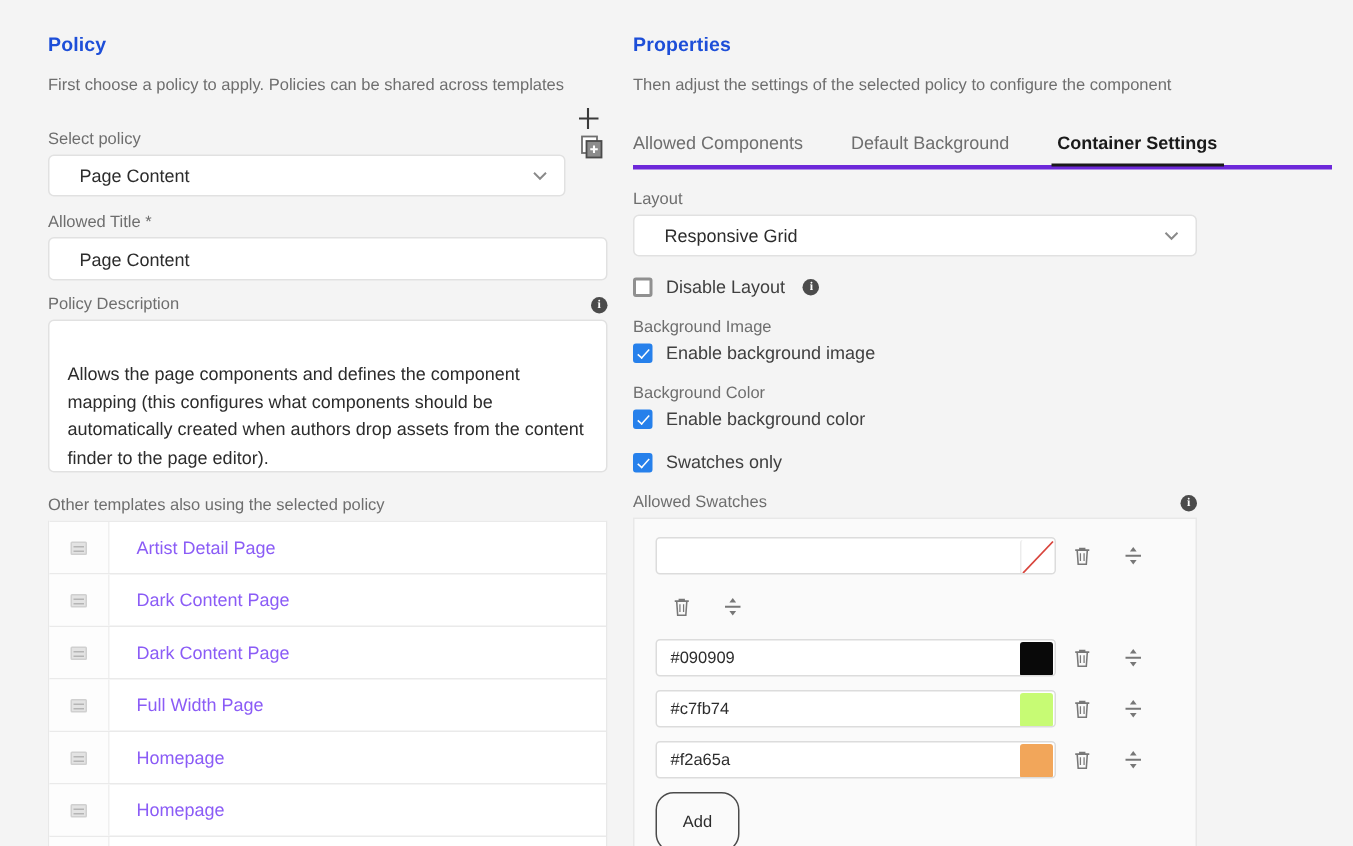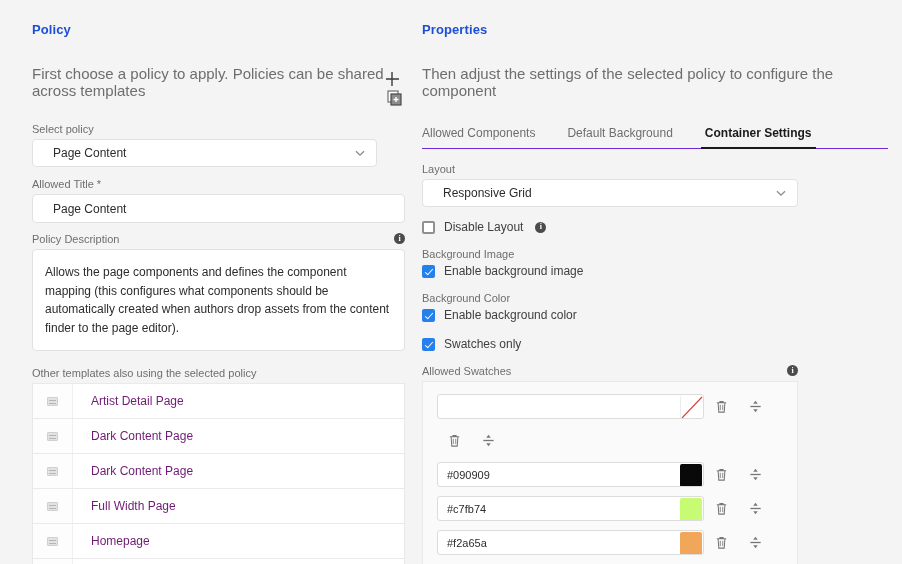--- a/index.html
+++ b/index.html
@@ -22,22 +22,22 @@
     width: 488px; height: 564px;
     padding: 22px 0 0 8px;
     position: relative;
   }
 
   .section-title {
     font-size: 13px; font-weight: bold; color: #1d4ed8;
     letter-spacing: .1px;
   }
   .section-sub {
-    margin-top: 28px;
-    font-size: 15px; color: #6e6e6e;
+    margin-top: 14px;
+    font-size: 11px; color: #6e6e6e;
   }
 
   .field-label {
     font-size: 11px; color: #6e6e6e;
     margin-bottom: 4px;
   }
 
   .input-box {
     background: #fff;
     border: 1px solid #e1e1e1;
@@ -53,27 +53,27 @@
     transform: translateY(-50%);
     width: 12px; height: 12px;
   }
   .chev svg { display:block; }
 
   .textarea-box {
     background: #fff;
     border: 1px solid #e1e1e1;
     border-radius: 4px;
     height: 102px;
-    padding: 13px 12px;
+    padding: 26px 12px;
     font-size: 12px; line-height: 1.55;
     color: #2c2c2c;
   }
 
   .label-row {
-    display:flex; justify-content: space-between;
+    display:flex; align-items:center; justify-content: space-between;
     margin-bottom: 4px;
   }
 
   .info-icon {
     width: 11px; height: 11px; border-radius: 50%;
     background: #4b4b4b; color: #fff;
     font-size: 8px; font-weight: bold;
     display: inline-flex; align-items: center; justify-content: center;
     font-family: "Liberation Serif", serif;
     line-height: 1;
@@ -104,28 +104,28 @@
     border-radius: 1px;
     position: relative;
   }
   .row-icon::after {
     content:""; position:absolute; left:1px; right:1px; top:2px;
     height:1px; background:#b5b5b5;
     box-shadow: 0 3px 0 #b5b5b5;
   }
   .list-row .row-label {
     padding-left: 18px;
-    font-size: 12px; color: #701a75;
+    font-size: 12px; color: #8b5cf6;
   }
 
   
   .tabs {
     display: flex; align-items: flex-end;
     gap: 0;
-    border-bottom: 1px solid #6d28d9;
+    border-bottom: 3px solid #6d28d9;
     margin-top: 22px;
     height: 28px;
     position: relative;
   }
   .tab {
     font-size: 12px; color: #6e6e6e;
     padding: 0 20px 8px 0;
     margin-right: 12px;
     position: relative;
     white-space: nowrap;

